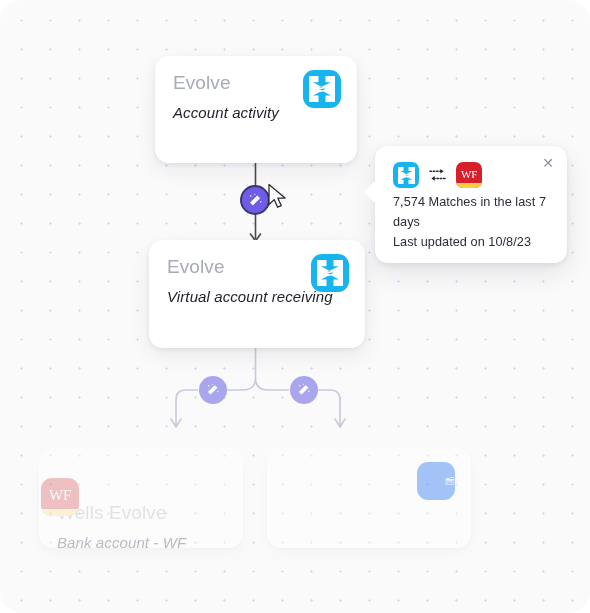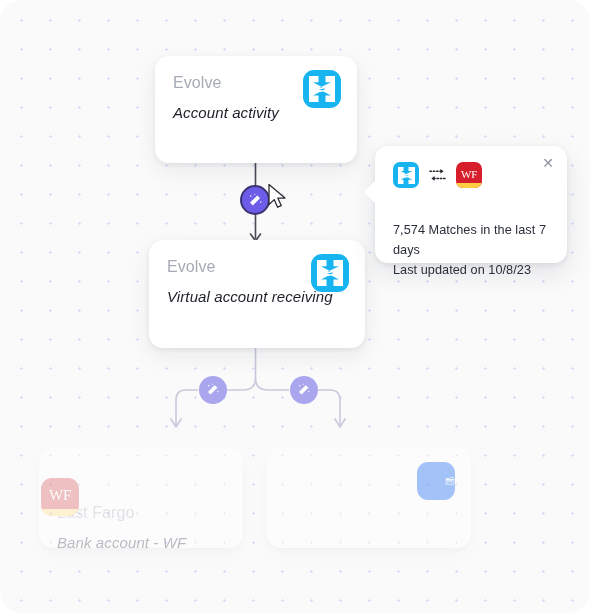--- a/index.html
+++ b/index.html
@@ -24,21 +24,21 @@
   
   .node {
     position: absolute;
     background: #ffffff;
     border-radius: 14px;
     box-shadow: 0 2px 5px rgba(20,25,60,.07), 0 8px 22px rgba(20,25,60,.07);
     padding: 16px 18px 14px 18px;
   }
   .node.faded { opacity: .45; box-shadow: 0 2px 5px rgba(20,25,60,.05), 0 8px 20px rgba(20,25,60,.05); }
   .node .sub {
-    font-size: 16px;
+    font-size: 19px;
     color: #a7abb6;
     line-height: 22px;
     letter-spacing: .1px;
   }
   .node.faded .sub { color: #c3c7d2; }
   .node .title {
     font-size: 15px;
     color: #1d2029;
     line-height: 22px;
     margin-top: 8px;
@@ -142,21 +142,21 @@
   #tooltip .tip-logo {
     width: 26px; height: 26px; border-radius: 7px;
     display: flex; align-items: center; justify-content: center;
     position: relative; overflow: hidden;
   }
   #tooltip .tip-logo.logo-evolve .plate { width: 17px; height: 17px; }
   #tooltip .tip-logo.logo-evolve .plate::before,
   #tooltip .tip-logo.logo-evolve .plate::after { width: 5px; height: 5px; }
   #tooltip .tip-logo.logo-wf { font-size: 11px; }
   #tooltip .tip-logo.logo-wf::after { height: 5px; }
-  #tooltip .tip-lines { margin-top: 32px; position: relative; z-index: 2; }
+  #tooltip .tip-lines { margin-top: 4px; position: relative; z-index: 2; }
   #tooltip .tip-lines div {
     font-size: 12.7px; color: #2a2e39; line-height: 20px; letter-spacing: .05px;
   }
 </style>
 </head>
 <body>
 
 <div id="canvas">
 
   <svg id="wires" width="590" height="613">
@@ -238,21 +238,21 @@
       <circle cx="3.0" cy="3.2" r=".85" fill="#ffffff"></circle>
       <circle cx="13.6" cy="9.6" r=".75" fill="#ffffff"></circle>
       <circle cx="7.2" cy="1.4" r=".6" fill="#ffffff"></circle>
     </svg>
   </div>
 
   <div class="node faded" style="left:39px; top:448px; width:204px; height:100px;">
     <div class="node-logo logo-wf">
       <span class="wf-text">WF</span>
     </div>
-    <div class="sub">Last Fargo</div>
+    <div class="sub">Wells Evolve</div>
     <div class="title">Bank account - WF</div>
   </div>
 
   <div class="node faded" style="left:267px; top:448px; width:204px; height:100px;">
     <div class="node-logo logo-ftp">
       <svg width="26" height="24" viewBox="0 0 26 24">
         <path d="M2.5 5.5 L11 5.5 L14 2.8 L21.5 2.8 L23.5 5.8 L23.5 8.4 L2.5 8.4 Z" fill="none" stroke="#ffffff" stroke-width="1.8" stroke-linejoin="round"></path>
         <rect x="2.5" y="8.4" width="21" height="12.2" rx="1.4" fill="none" stroke="#ffffff" stroke-width="1.8"></rect>
         <text x="13" y="18.1" font-family="Liberation Sans, sans-serif" font-size="7.4" font-weight="bold" fill="#ffffff" text-anchor="middle">FTP</text>
       </svg>

